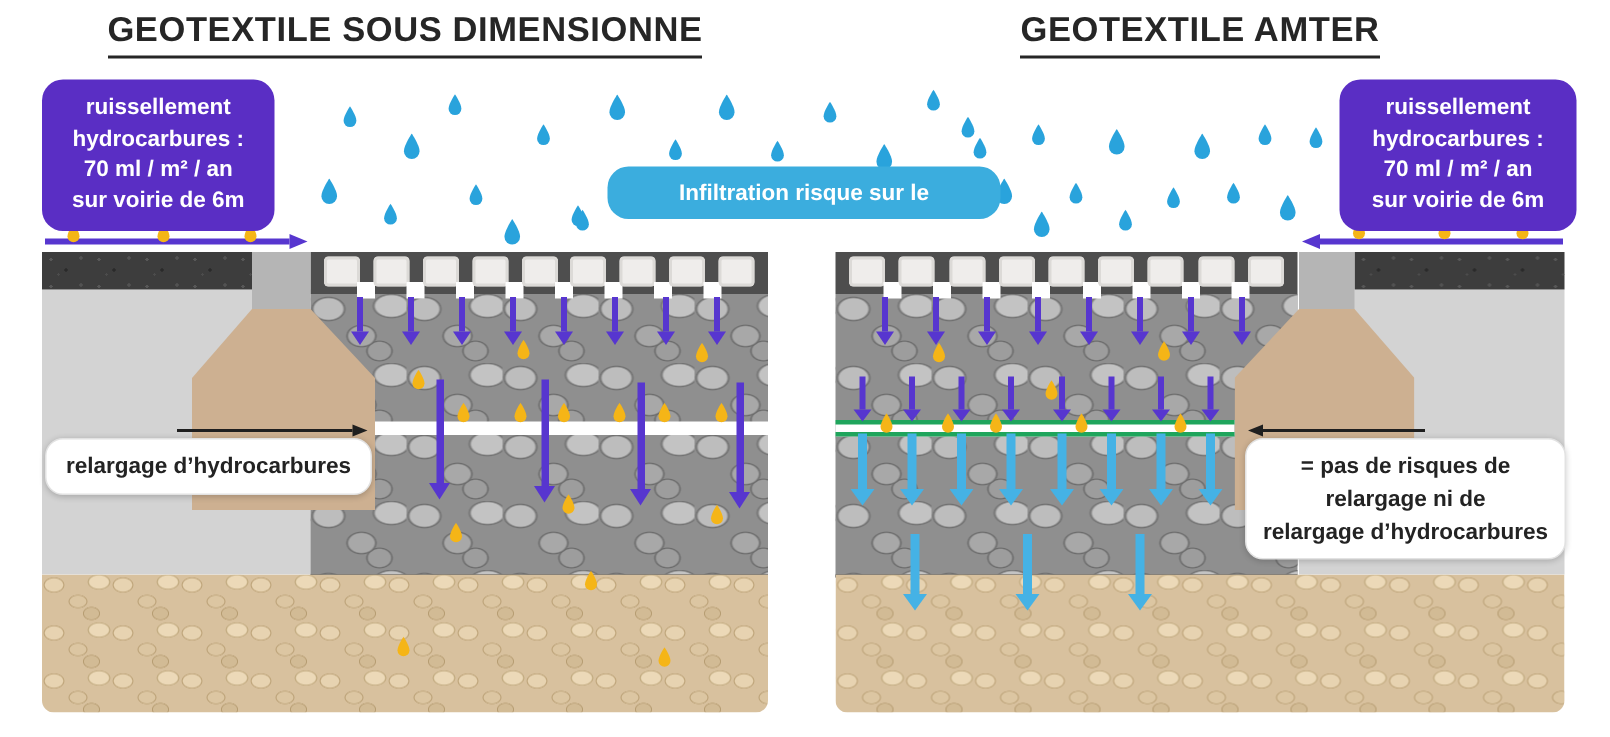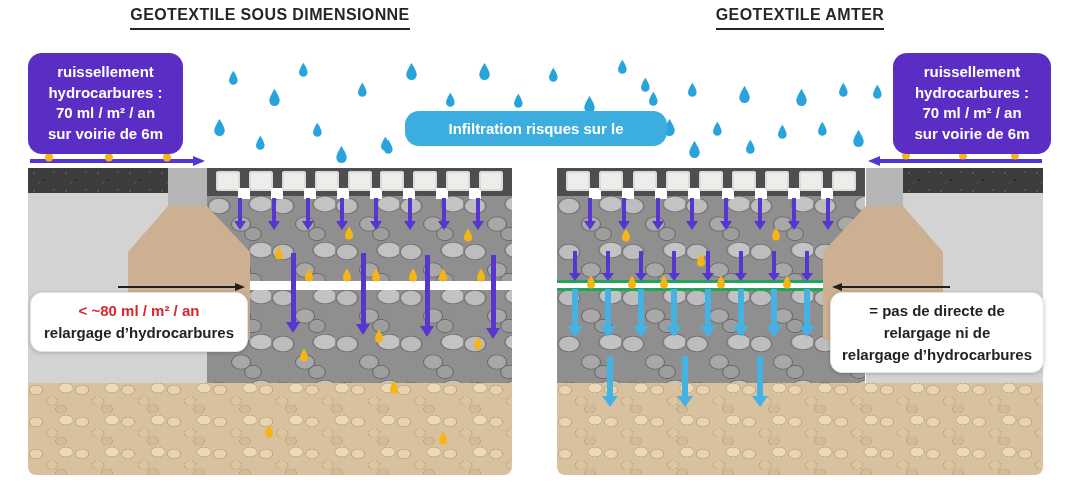--- a/index.html
+++ b/index.html
@@ -1,21 +1,21 @@
 <!DOCTYPE html>
 <html><head>
 <meta charset="utf-8">
 <style>
   html,body{margin:0;padding:0;background:#fff;}
   #canvas{position:relative;width:1073px;height:491px;background:#ffffff;overflow:hidden;
           font-family:"Liberation Sans",sans-serif;}
   .abs{position:absolute;}
 
   
-  .title{position:absolute;top:6px;text-align:center;font-weight:bold;font-size:16px;
+  .title{position:absolute;top:6px;text-align:center;font-weight:bold;font-size:23px;
          color:#262626;letter-spacing:.4px;}
   .title span{display:inline-block;border-bottom:2.5px solid #262626;padding-bottom:4px;}
   #title-left{left:28px;width:484px;}
   #title-right{left:557px;width:486px;}
 
   
   .pill{position:absolute;border-radius:14px;color:#fff;font-weight:bold;text-align:center;}
   #runoff-left{left:28px;top:53px;width:147px;padding:9px 4px;background:#5a2ec4;
                font-size:15px;line-height:1.38;}
   #runoff-right{left:893px;top:53px;width:150px;padding:9px 4px;background:#5a2ec4;
@@ -490,40 +490,39 @@
       <path d="M10 1 C10 1 2 13 2 19 a8 8 0 0 0 16 0 C18 13 10 1 10 1 Z" fill="#f5b517"></path>
     </svg>
     <svg style="position:absolute;left:782px;top:275px" width="10" height="14" viewBox="0 0 20 28">
       <path d="M10 1 C10 1 2 13 2 19 a8 8 0 0 0 16 0 C18 13 10 1 10 1 Z" fill="#f5b517"></path>
     </svg>
     <div style="position:absolute;left:832px;top:282.5px;width:118px;height:9px">
       <div style="position:absolute;top:3.5px;left:10px;width:108px;height:2px;background:#1f1f1f"></div>
       <div style="position:absolute;left:0;top:0;width:0;height:0;border-top:4.5px solid transparent;border-bottom:4.5px solid transparent;border-right:10px solid #1f1f1f"></div>
     </div>
     <div class="result" id="result-left" style="z-index: 5;">
-    <div class="headline">&lt; ~80 ml / m² / an</div>
     <div>
         <div>relargage d’hydrocarbures</div>
       </div>
   </div>
     <div class="result" id="result-right" style="z-index: 5;">
     <div>
-        <div>= pas de directe de</div>
+        <div>= pas de risques de</div>
         <div>relargage ni de</div>
         <div>relargage d’hydrocarbures</div>
       </div>
   </div>
     <div class="pill" id="runoff-left" style="z-index: 5;">
       <div>ruissellement</div>
       <div>hydrocarbures :</div>
       <div>70 ml / m² / an</div>
       <div>sur voirie de 6m</div>
     </div>
     <div class="pill" id="runoff-right" style="z-index: 5;">
       <div>ruissellement</div>
       <div>hydrocarbures :</div>
       <div>70 ml / m² / an</div>
       <div>sur voirie de 6m</div>
     </div>
     <div class="pill" id="infiltration" style="z-index: 5;">
-      <div>Infiltration risques sur le</div>
+      <div>Infiltration risque sur le</div>
     </div>
   </div>
 
 </body></html>

